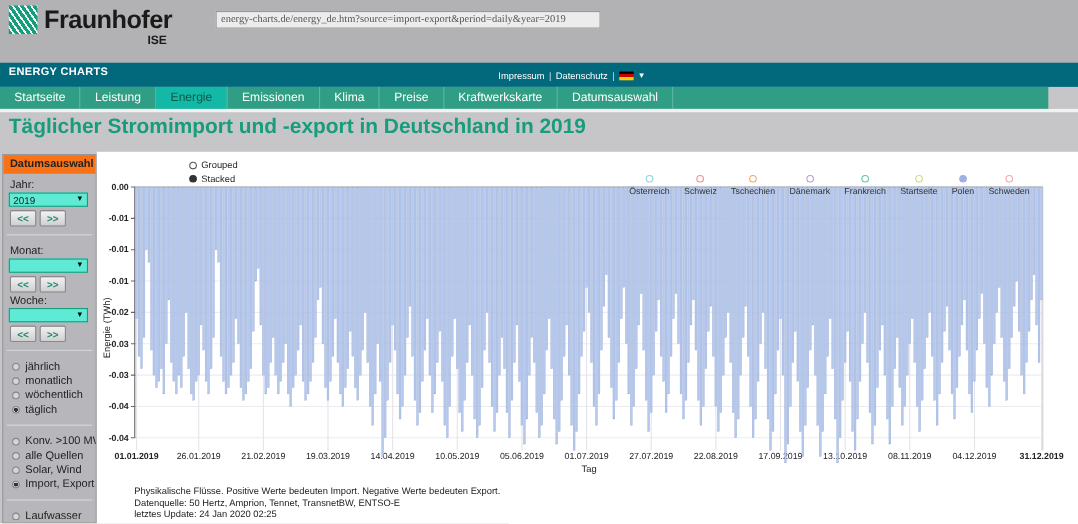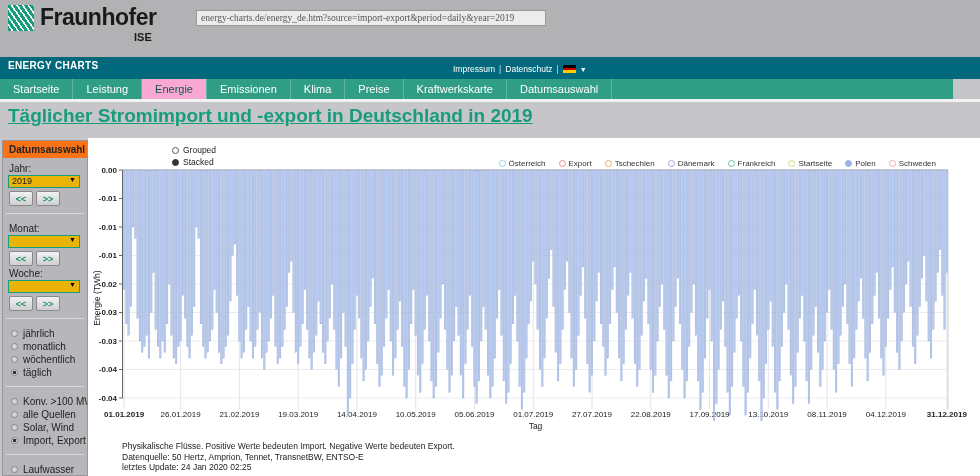--- a/index.html
+++ b/index.html
@@ -18,50 +18,50 @@
   .tealbar{position:absolute;left:0;top:57px;width:980px;height:22px;background:#02697c;}
   .tealbar-title{position:absolute;left:8px;top:3px;color:#fff;font-weight:bold;font-size:10px;letter-spacing:.3px;}
   .meta{position:absolute;left:453px;top:7px;display:flex;align-items:center;gap:4px;color:#fff;font-size:8.5px;}
   .meta .sep{opacity:.8;}
   .flag{width:13px;height:8px;background:linear-gradient(#000 33%,#d00000 33% 66%,#ffce00 66%);}
   .caret{font-size:7px;color:#fff;}
   
   .tabbar{position:absolute;left:0;top:79px;width:953px;height:20px;background:#2f9e85;display:flex;text-align:center;}
   .tab{height:20px;display:flex;align-items:center;justify-content:center;padding:0 13px;
        color:#fff;font-size:11px;border-right:1px solid #5cb7a0;cursor:default;white-space:nowrap;}
-  .tab.active{background:#f9a8d4;color:#0d5a4a;}
+  .tab.active{background:#14b8a6;color:#0d5a4a;}
   .white-strip{position:absolute;left:0;top:99px;width:980px;height:3px;background:#f2f2f2;}
   
-  .page-title{position:absolute;left:8px;top:105px;font-size:19px;font-weight:bold;color:#179c7d;text-decoration:underline;}
+  .page-title{position:absolute;left:8px;top:105px;font-size:19px;font-weight:bold;color:#179c7d;}
   
   .sidebar{position:absolute;left:2px;top:140px;width:86px;height:336px;background:#b7b7bb;
            border:1px solid #98989c;box-sizing:border-box;overflow:hidden;}
   .side-header{background:#f97316;font-size:10px;font-weight:bold;color:#222;padding:3px 6px;}
   .side-section{padding:3px 5px 2px 5px;}
   .side-label{font-size:10px;color:#222;margin:2px 0 1px 1px;}
-  .side-select{width:72px;height:13px;background:#eab308;border:1px solid #179c7d;box-sizing:border-box;
-               font-size:9px;color:#222;display:flex;justify-content:space-between;align-items:flex-start;padding:0 3px;}
+  .side-select{width:72px;height:13px;background:#5eead4;border:1px solid #179c7d;box-sizing:border-box;
+               font-size:9px;color:#222;display:flex;justify-content:space-between;align-items:center;padding:0 3px;}
   .sel-caret{font-size:7px;color:#000;}
   .btn-row{display:flex;gap:3px;margin:3px 0 1px 1px;}
   .nav-btn{width:22px;height:13px;background:linear-gradient(#f2f2f2,#cfcfcf);border:1px solid #8a8a8e;
            color:#1c8c6e;font-size:9px;font-weight:bold;display:flex;align-items:center;justify-content:center;border-radius:2px;}
   .divider{height:1px;background:#d8d8dc;margin:4px 3px;}
   .radio-row{display:flex;align-items:center;gap:5px;margin:2px 0 2px 3px;}
   .radio{width:7px;height:7px;min-width:7px;border-radius:50%;background:#d6d6da;border:1px solid #84848a;box-sizing:border-box;}
   .radio.sel{background:radial-gradient(circle,#333 0 1.7px,#d6d6da 1.9px);}
   .radio-label{font-size:10px;color:#222;white-space:nowrap;}
   
   .chart-panel{position:absolute;left:88px;top:138px;width:892px;height:338px;background:#ffffff;}
   .mode-legend{position:absolute;left:48px;top:6px;}
   .mode-row{display:flex;align-items:center;gap:4px;height:12px;padding-left:36px;}
   .mode-circle{width:7px;height:7px;min-width:7px;border:1.5px solid #555;border-radius:50%;box-sizing:border-box;background:#fff;}
   .mode-circle.filled{background:#333;border-color:#333;}
   .mode-label{font-size:8.5px;color:#222;}
   .country-legend{position:absolute;right:44px;top:21px;display:flex;gap:13px;align-items:center;}
-  .leg-item{display:flex;align-items:center;gap:3px;}
+  .leg-item{display:flex;align-items:center;gap:3px;flex-direction:column;}
   .leg-circle{width:7px;height:7px;min-width:7px;border-radius:50%;border:1.5px solid #999;box-sizing:border-box;background:#fff;}
   .leg-label{font-size:8px;color:#333;white-space:nowrap;}
   #chart-svg{position:absolute;left:0;top:0;}
   .notes{position:absolute;left:34px;top:303px;font-size:8.5px;color:#222;line-height:10.5px;}
 </style>
 </head>
 <body>
 
 <div class="stage">
 
@@ -619,21 +619,21 @@
           <span class="mode-label">Stacked</span>
         </div>
       </div>
     <div class="country-legend">
         <span class="leg-item">
           <span class="leg-circle" style="border-color: rgb(139, 214, 230);"></span>
           <span class="leg-label">Österreich</span>
         </span>
         <span class="leg-item">
           <span class="leg-circle" style="border-color: rgb(239, 144, 144);"></span>
-          <span class="leg-label">Export</span>
+          <span class="leg-label">Schweiz</span>
         </span>
         <span class="leg-item">
           <span class="leg-circle" style="border-color: rgb(240, 170, 100);"></span>
           <span class="leg-label">Tschechien</span>
         </span>
         <span class="leg-item">
           <span class="leg-circle" style="border-color: rgb(187, 156, 214);"></span>
           <span class="leg-label">Dänemark</span>
         </span>
         <span class="leg-item">

